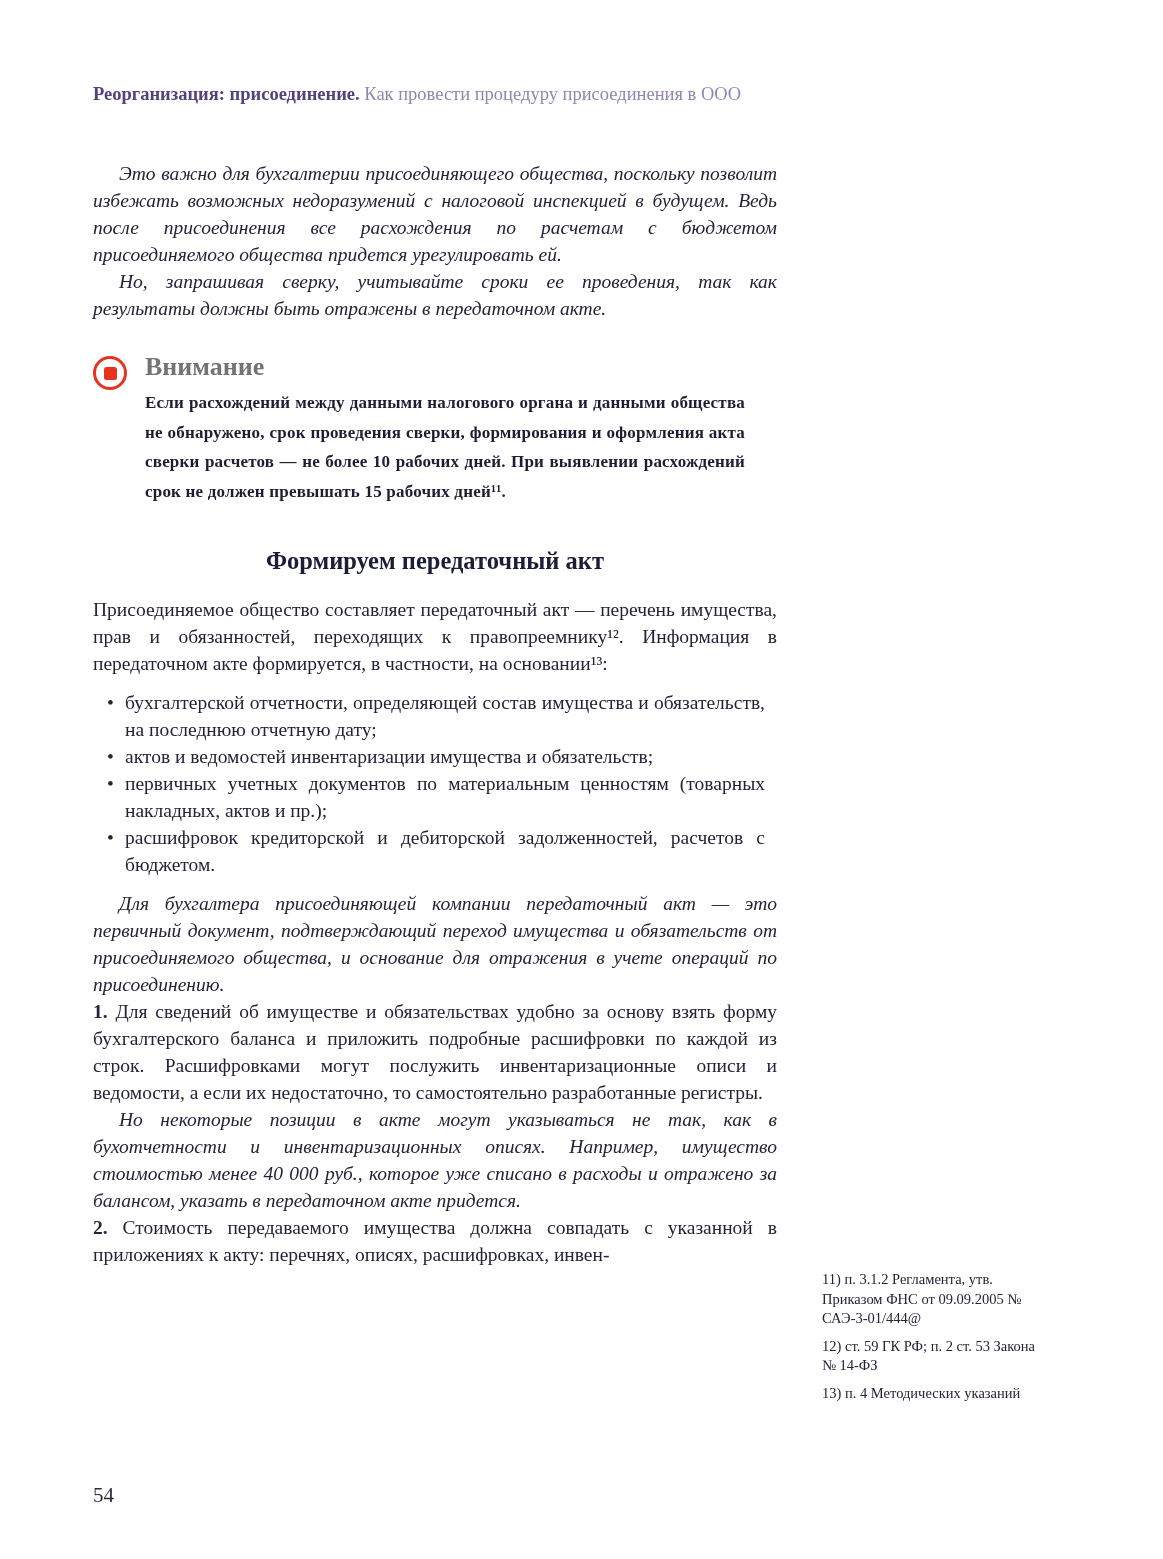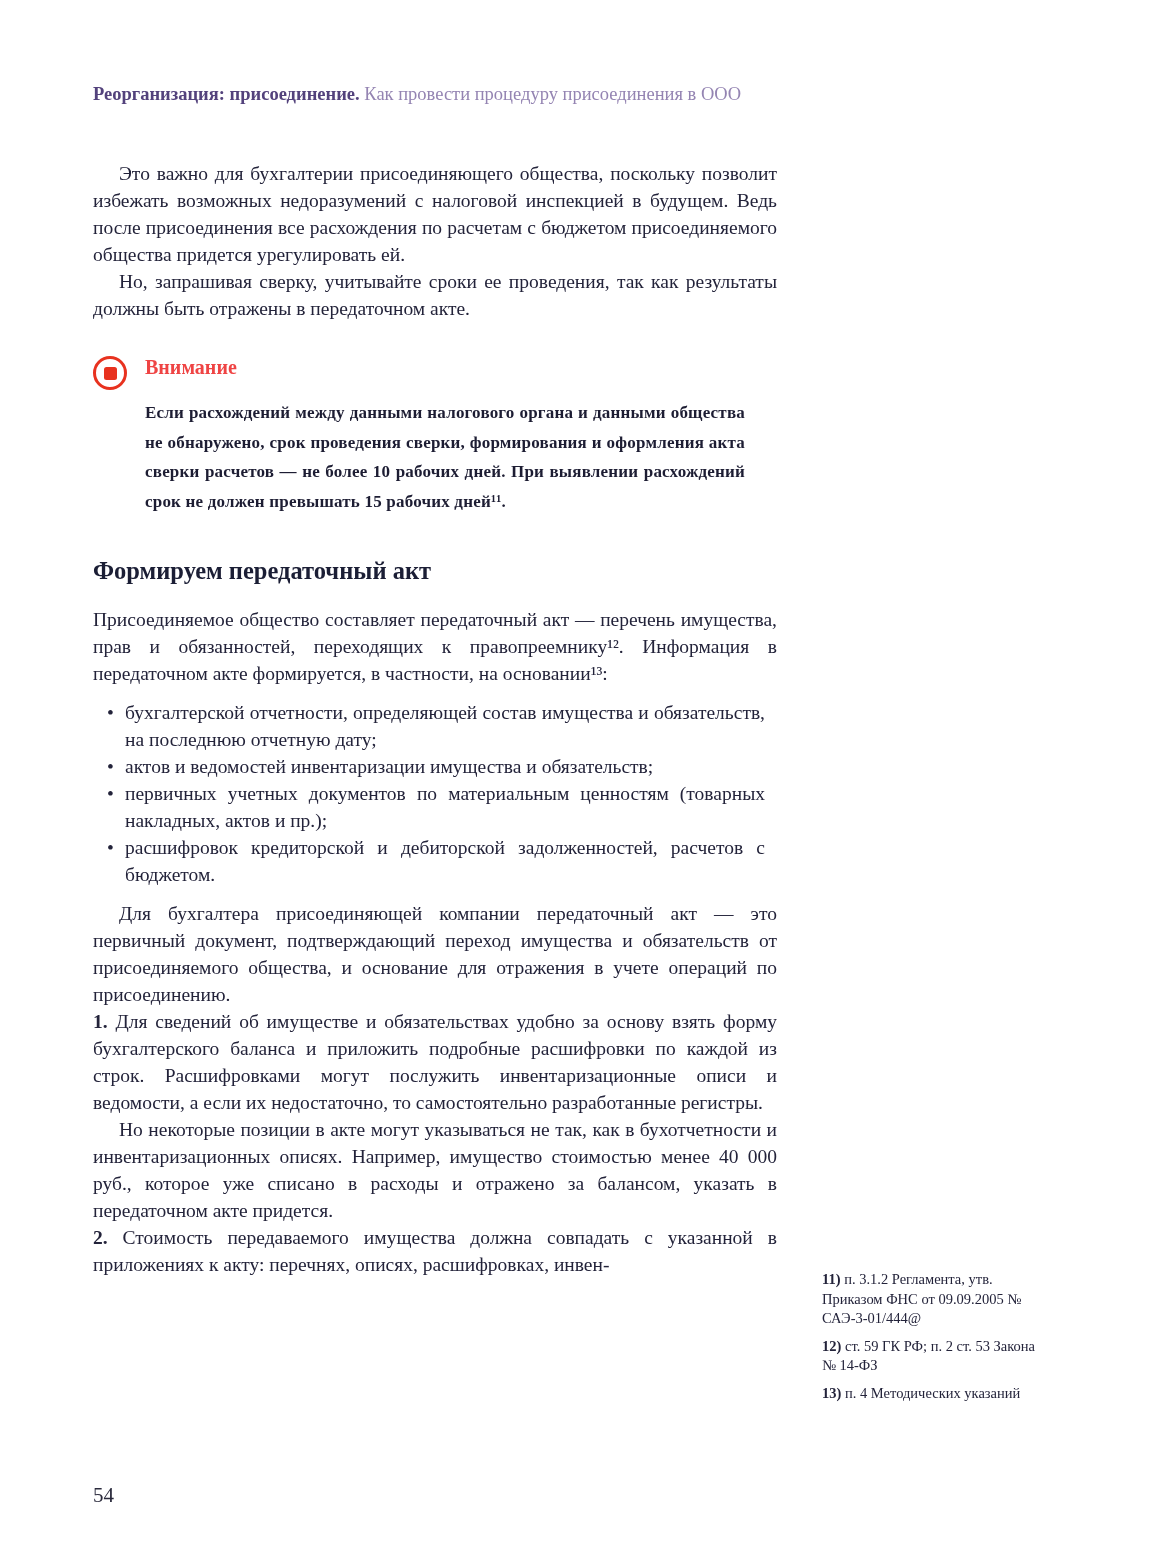--- a/index.html
+++ b/index.html
@@ -29,21 +29,21 @@
   .maincol {
     position:absolute;
     left:93px;
     top:160px;
     width:684px;
     font-size:19.5px;
     line-height:27px;
     text-align:justify;
   }
   .maincol p { margin:0; }
-  p.indent { text-indent:26px; }
+  p.indent { text-indent:26px;font-style:italic; }
 
   
   .attention {
     display:flex;
     gap:18px;
     margin-top:32px;
     margin-bottom:40px;
   }
   .attn-icon {
     flex:none;
@@ -54,43 +54,43 @@
     margin-top:2px;
   }
   .attn-square {
     width:13px; height:13px;
     background:#e8321f;
     border-radius:2.5px;
   }
   .attn-body { width:600px; }
   .attn-title {
     font-weight:bold;
-    font-size:20px;
+    font-size:26px;
     line-height:26px;
-    margin-bottom:18px;
-    color:#ef4444;
+    margin-bottom:8px;
+    color:#737373;
     text-align:left;
   }
   .attn-text {
     font-weight:bold;
     font-size:17px;
     line-height:29.5px;
     letter-spacing:0.2px;
     color:#1d1d33;
     text-align:justify;
   }
 
   
   .section-h {
     font-weight:bold;
     font-size:24.5px;
     line-height:30px;
     color:#1b1e35;
     margin:6px 0 20px 0;
-    text-align:left;
+    text-align:center;
   }
 
   
   ul.bullets { list-style:none; margin:12px; }
   ul.bullets li {
     position:relative;
     padding-left:20px;
     text-align:justify;
   }
   ul.bullets li::before {
@@ -107,21 +107,21 @@
     position:absolute;
     left:822px;
     top:1270px;
     width:218px;
     font-size:14.5px;
     line-height:19.5px;
     color:#23233a;
     text-align:left;
   }
   .footnotes p { margin:0 0 8px 0; }
-  .footnotes .num { font-weight:bold;margin-top:44px; }
+  .footnotes .num { font-weight:normal;margin-top:44px; }
 
   
   .pagenum {
     position:absolute;
     left:93px;
     top:1483px;
     font-size:21px;
     color:#2a2a3c;
   }
 </style>

